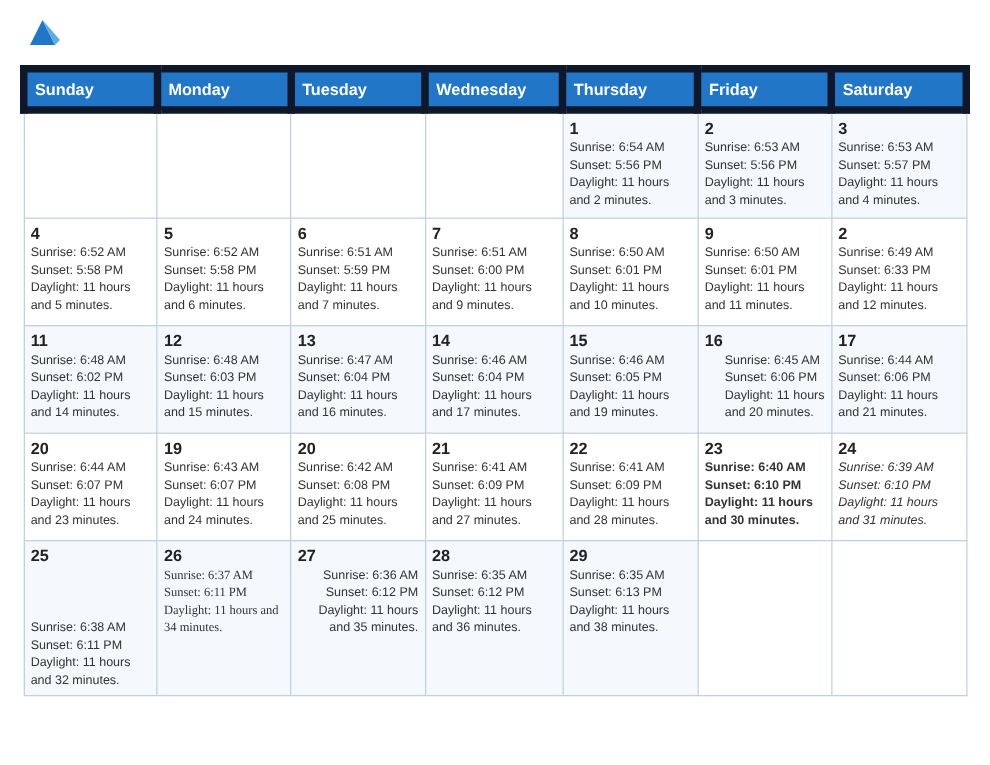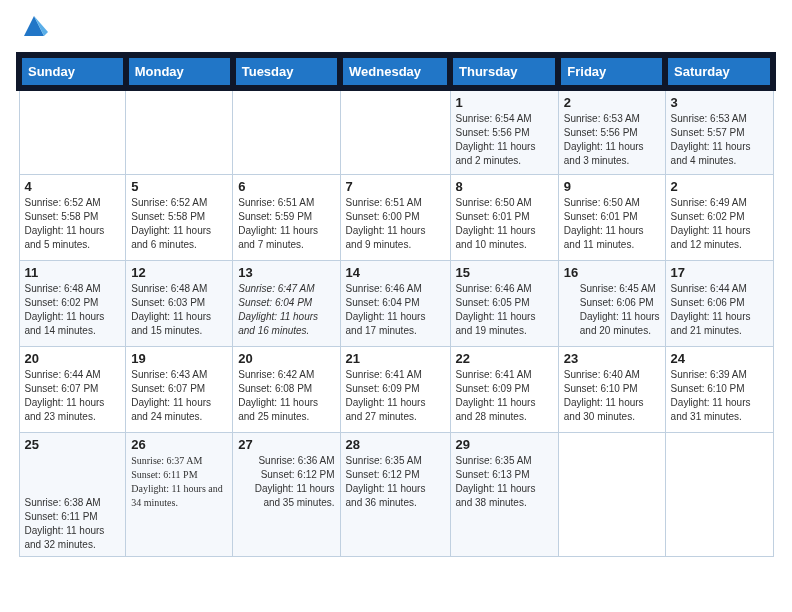--- a/index.html
+++ b/index.html
@@ -178,40 +178,40 @@
         </td>
         <td>
           <span class="day-number">9</span>
           <div class="day-info" style="white-space: pre-line;">Sunrise: 6:50 AM
 Sunset: 6:01 PM
 Daylight: 11 hours and 11 minutes.</div>
         </td>
         <td>
           <span class="day-number">2</span>
           <div class="day-info" style="white-space: pre-line;">Sunrise: 6:49 AM
-Sunset: 6:02 PM
+Sunset: 6:33 PM
 Daylight: 11 hours and 12 minutes.</div>
         </td>
       </tr>
       <tr>
         <td>
           <span class="day-number">11</span>
           <div class="day-info" style="white-space: pre-line;">Sunrise: 6:48 AM
 Sunset: 6:02 PM
 Daylight: 11 hours and 14 minutes.</div>
         </td>
         <td>
           <span class="day-number">12</span>
           <div class="day-info" style="white-space: pre-line;">Sunrise: 6:48 AM
 Sunset: 6:03 PM
 Daylight: 11 hours and 15 minutes.</div>
         </td>
         <td>
           <span class="day-number">13</span>
-          <div class="day-info" style="white-space: pre-line; font-style: italic;">Sunrise: 6:47 AM
+          <div class="day-info" style="white-space: pre-line;">Sunrise: 6:47 AM
 Sunset: 6:04 PM
 Daylight: 11 hours and 16 minutes.</div>
         </td>
         <td>
           <span class="day-number">14</span>
           <div class="day-info" style="white-space: pre-line;">Sunrise: 6:46 AM
 Sunset: 6:04 PM
 Daylight: 11 hours and 17 minutes.</div>
         </td>
         <td>
@@ -259,27 +259,27 @@
 Daylight: 11 hours and 27 minutes.</div>
         </td>
         <td>
           <span class="day-number">22</span>
           <div class="day-info" style="white-space: pre-line;">Sunrise: 6:41 AM
 Sunset: 6:09 PM
 Daylight: 11 hours and 28 minutes.</div>
         </td>
         <td>
           <span class="day-number">23</span>
-          <div class="day-info" style="white-space: pre-line;">Sunrise: 6:40 AM
+          <div class="day-info" style="white-space: pre-line; font-weight: bold;">Sunrise: 6:40 AM
 Sunset: 6:10 PM
 Daylight: 11 hours and 30 minutes.</div>
         </td>
         <td>
           <span class="day-number">24</span>
-          <div class="day-info" style="white-space: pre-line;">Sunrise: 6:39 AM
+          <div class="day-info" style="white-space: pre-line; font-style: italic;">Sunrise: 6:39 AM
 Sunset: 6:10 PM
 Daylight: 11 hours and 31 minutes.</div>
         </td>
       </tr>
       <tr>
         <td>
           <span class="day-number">25</span>
           <div class="day-info" style="white-space: pre-line; margin-top: 44px;">Sunrise: 6:38 AM
 Sunset: 6:11 PM
 Daylight: 11 hours and 32 minutes.</div>

